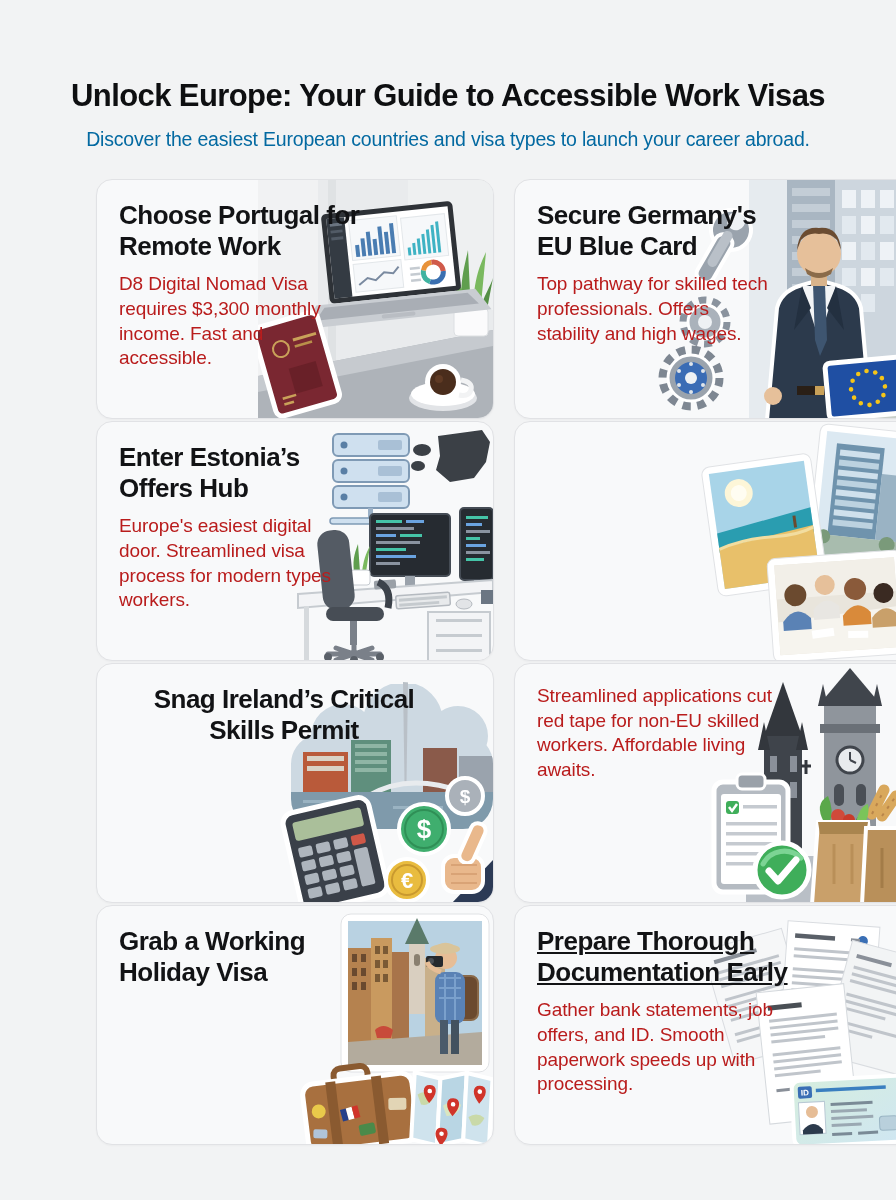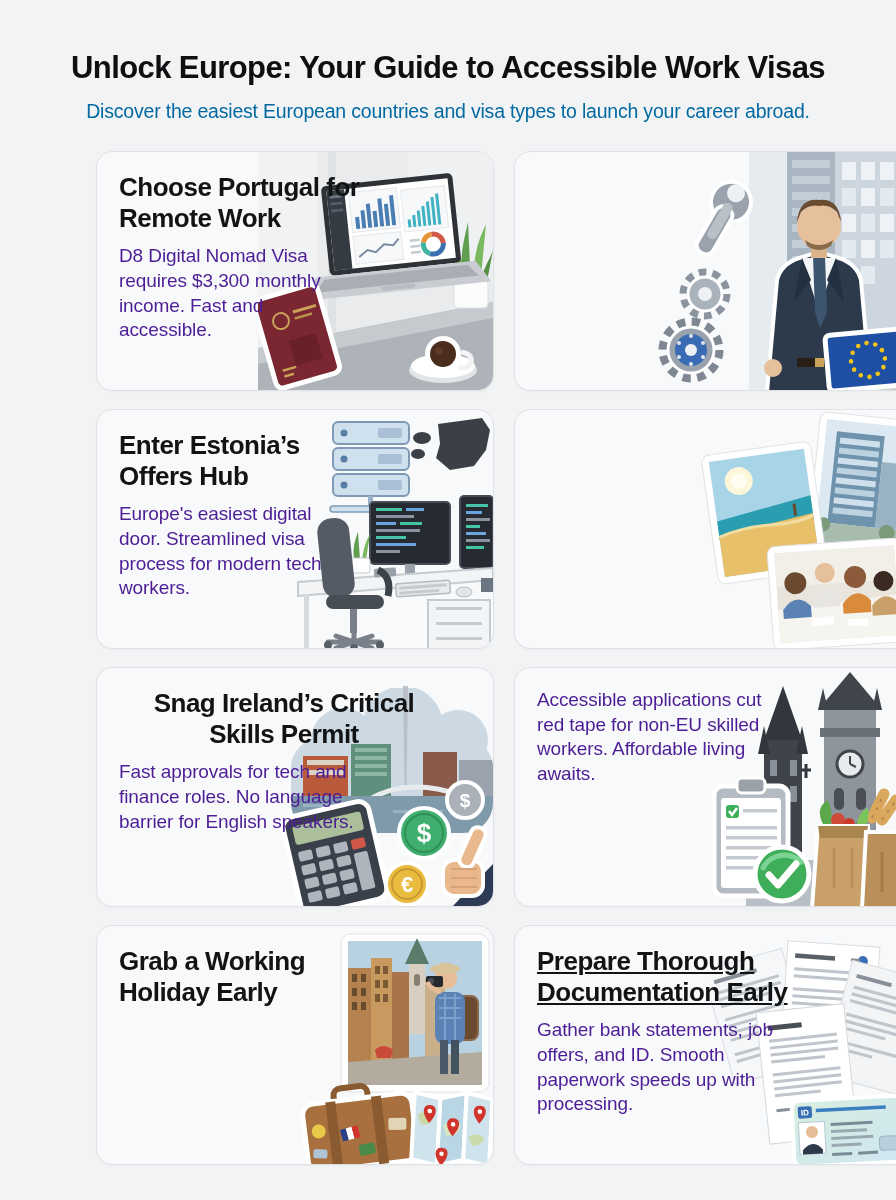--- a/index.html
+++ b/index.html
@@ -3,47 +3,47 @@
 <meta charset="utf-8">
 <style>
   * { margin:0; padding:0; box-sizing:border-box; }
   html,body { width:896px; height:1200px; }
   body {
     background:#f2f3f4;
     font-family:"Liberation Sans","DejaVu Sans",sans-serif;
     color:#121315;
     overflow:hidden;
   }
-  .header { text-align:center; padding-top:50px; }
+  .header { text-align:center; padding-top:78px; }
   .page-title {
     font-size:31px; font-weight:800; letter-spacing:-0.6px;
     color:#0e0f11;
   }
   .page-subtitle {
     font-size:19.5px; color:#0369a1; margin-top:14px; letter-spacing:-0.2px;
   }
   .grid {
     width:704px; margin:28px auto 0 auto;
-    display:grid; grid-template-columns:398px 398px; gap:18px 20px;
+    display:grid; grid-template-columns:398px 398px; gap:2px 20px;
   }
   .card {
     position:relative; width:398px; height:240px;
     background:#f8f9fa; border:1px solid #e1e2e5; border-radius:16px;
     overflow:hidden;
     box-shadow:0 1px 2px rgba(0,0,0,0.03);
   }
   .card-text { position:absolute; left:22px; top:20px; z-index:3; }
   .card-title {
     font-size:26px; font-weight:800; letter-spacing:-0.5px; line-height:1.2;
     color:#121315; max-width:250px; margin-bottom:10px;
   }
   .card-title.wide { max-width:330px;text-align:center; }
   .card-title.mid  { max-width:290px;text-decoration:underline; }
   .card-desc {
-    font-size:19px; line-height:1.3; color:#4c1d95; max-width:238px;
+    font-size:19px; line-height:1.3; color:#b91c1c; max-width:238px;
     letter-spacing:-0.1px;
   }
   .card-desc.wide { max-width:292px; }
   .card-art { position:absolute; right:0; top:0; height:240px; z-index:1; }
   .card-art svg { display:block; height:240px; }
   .svgtxt { font-family:"Liberation Sans","DejaVu Sans",sans-serif; font-weight:bold; }
 </style>
 </head>
 <body>
 
@@ -134,20 +134,24 @@
           <path d="M203,200 q12,2 10,10 q-2,7 -12,5" fill="none" stroke="#f2f3f4" stroke-width="5"></path>
           <circle cx="185" cy="202" r="18" fill="#ffffff"></circle>
           <circle cx="185" cy="202" r="13" fill="#4a2d1c"></circle>
           <circle cx="181" cy="199" r="4" fill="#5f3a24"></circle>
         </g>
       </svg>
     </div>
   </div>
 
   <div class="card">
+    <div class="card-text">
+      <div class="card-title">Secure Germany's EU Blue Card</div>
+      <div class="card-desc">Top pathway for skilled tech professionals. Offers stability and high wages.</div>
+    </div>
     <div class="card-art">
       <svg width="272" viewBox="0 0 272 240">
         <rect x="110" y="0" width="162" height="240" fill="#e6ebef"></rect>
         <g>
           <rect x="196" y="0" width="76" height="225" fill="#cdd6de"></rect>
           <rect x="203" y="10" width="14" height="18" fill="#eef2f6"></rect>
             <rect x="222" y="10" width="14" height="18" fill="#eef2f6"></rect>
             <rect x="241" y="10" width="14" height="18" fill="#eef2f6"></rect>
           <rect x="203" y="36" width="14" height="18" fill="#e2e9ef"></rect>
             <rect x="222" y="36" width="14" height="18" fill="#eef2f6"></rect>
@@ -225,21 +229,21 @@
           <circle cx="237.5" cy="193.3" r="2.3" fill="#f5c518"></circle>
             <circle cx="243.7" cy="199.5" r="2.3" fill="#f5c518"></circle>
         </g>
       </svg>
     </div>
   </div>
 
   <div class="card">
     <div class="card-text">
       <div class="card-title">Enter Estonia’s Offers Hub</div>
-      <div class="card-desc">Europe's easiest digital door. Streamlined visa process for modern tech workers.</div>
+      <div class="card-desc">Europe's easiest digital door. Streamlined visa process for modern types workers.</div>
     </div>
     <div class="card-art">
       <svg width="215" viewBox="0 0 215 240">
         <g>
           <rect x="55" y="12" width="76" height="22" rx="5" fill="#cfe0ef" stroke="#7f9ab5" stroke-width="2"></rect>
           <circle cx="66" cy="23" r="3.5" fill="#5a7fa5"></circle>
             <rect x="100" y="18" width="24" height="10" rx="2" fill="#a9c0d6"></rect>
           <rect x="55" y="38" width="76" height="22" rx="5" fill="#cfe0ef" stroke="#7f9ab5" stroke-width="2"></rect>
           <circle cx="66" cy="49" r="3.5" fill="#5a7fa5"></circle>
             <rect x="100" y="44" width="24" height="10" rx="2" fill="#a9c0d6"></rect>
@@ -364,21 +368,20 @@
           <rect x="110" y="206" width="22" height="8" fill="#ffffff" transform="rotate(-4 121 210)"></rect>
           <rect x="146" y="210" width="20" height="7" fill="#ffffff" transform="rotate(3 156 213)"></rect>
         </g>
       </svg>
     </div>
   </div>
 
   <div class="card">
     <div class="card-text">
       <div class="card-title wide">Snag Ireland’s Critical Skills Permit</div>
-      <div class="card-desc">Fast approvals for tech and finance roles. No language barrier for English speakers.</div>
     </div>
     <div class="card-art">
       <svg width="220" viewBox="0 0 220 240">
         <defs>
           <clipPath id="cloudclip">
             <rect x="18" y="70" width="202" height="95" rx="30"></rect>
             <circle cx="70" cy="72" r="32"></circle>
               <circle cx="130" cy="58" r="40"></circle>
               <circle cx="185" cy="72" r="30"></circle>
           </clipPath>
@@ -443,21 +446,21 @@
           <rect x="170" y="192" width="40" height="36" rx="11" fill="#e9b88c" stroke="#ffffff" stroke-width="4"></rect>
           <rect x="192" y="158" width="15" height="42" rx="7" fill="#e9b88c" stroke="#ffffff" stroke-width="4" transform="rotate(24 199 179)"></rect>
           <path d="M178,201 L204,201 M178,210 L204,210 M178,219 L204,219" stroke="#d9a376" stroke-width="2"></path>
         </g>
       </svg>
     </div>
   </div>
 
   <div class="card">
     <div class="card-text">
-      <div class="card-desc">Accessible applications cut red tape for non-EU skilled workers. Affordable living awaits.</div>
+      <div class="card-desc">Streamlined applications cut red tape for non-EU skilled workers. Affordable living awaits.</div>
     </div>
     <div class="card-art">
       <svg width="205" viewBox="0 0 205 240">
         <g>
           <rect x="118" y="42" width="52" height="198" fill="#8f959c"></rect>
           <polygon points="112,42 144,4 176,42" fill="#40454c"></polygon>
           <polygon points="112,42 117,20 122,42" fill="#40454c"></polygon>
             <polygon points="166,42 171,20 176,42" fill="#40454c"></polygon>
           <rect x="114" y="60" width="60" height="9" fill="#6a7077"></rect>
           <circle cx="144" cy="96" r="13" fill="#e8ebee" stroke="#40454c" stroke-width="3"></circle>
@@ -514,21 +517,21 @@
           <polygon points="160,164 202,164 205,240 156,240" fill="#b9905a" stroke="#ffffff" stroke-width="4"></polygon>
           <path d="M128,180 l0,40 M146,180 l0,40" stroke="#b98f58" stroke-width="3"></path>
           <path d="M176,184 l0,40" stroke="#a37c48" stroke-width="3"></path>
         </g>
       </svg>
     </div>
   </div>
 
   <div class="card">
     <div class="card-text">
-      <div class="card-title">Grab a Working Holiday Early</div>
+      <div class="card-title">Grab a Working Holiday Visa</div>
     </div>
     <div class="card-art">
       <svg width="210" viewBox="0 0 210 240">
         <g>
           <rect x="58" y="8" width="148" height="158" rx="10" fill="#ffffff" stroke="#e0e2e5"></rect>
           <rect x="65" y="15" width="134" height="144" fill="#b9d2e2"></rect>
           <g>
             <rect x="65" y="42" width="23" height="94" fill="#b5824f"></rect>
             <rect x="69" y="48" width="5" height="8" fill="#6a4a2f"></rect>
               <rect x="78" y="48" width="5" height="8" fill="#6a4a2f"></rect>

